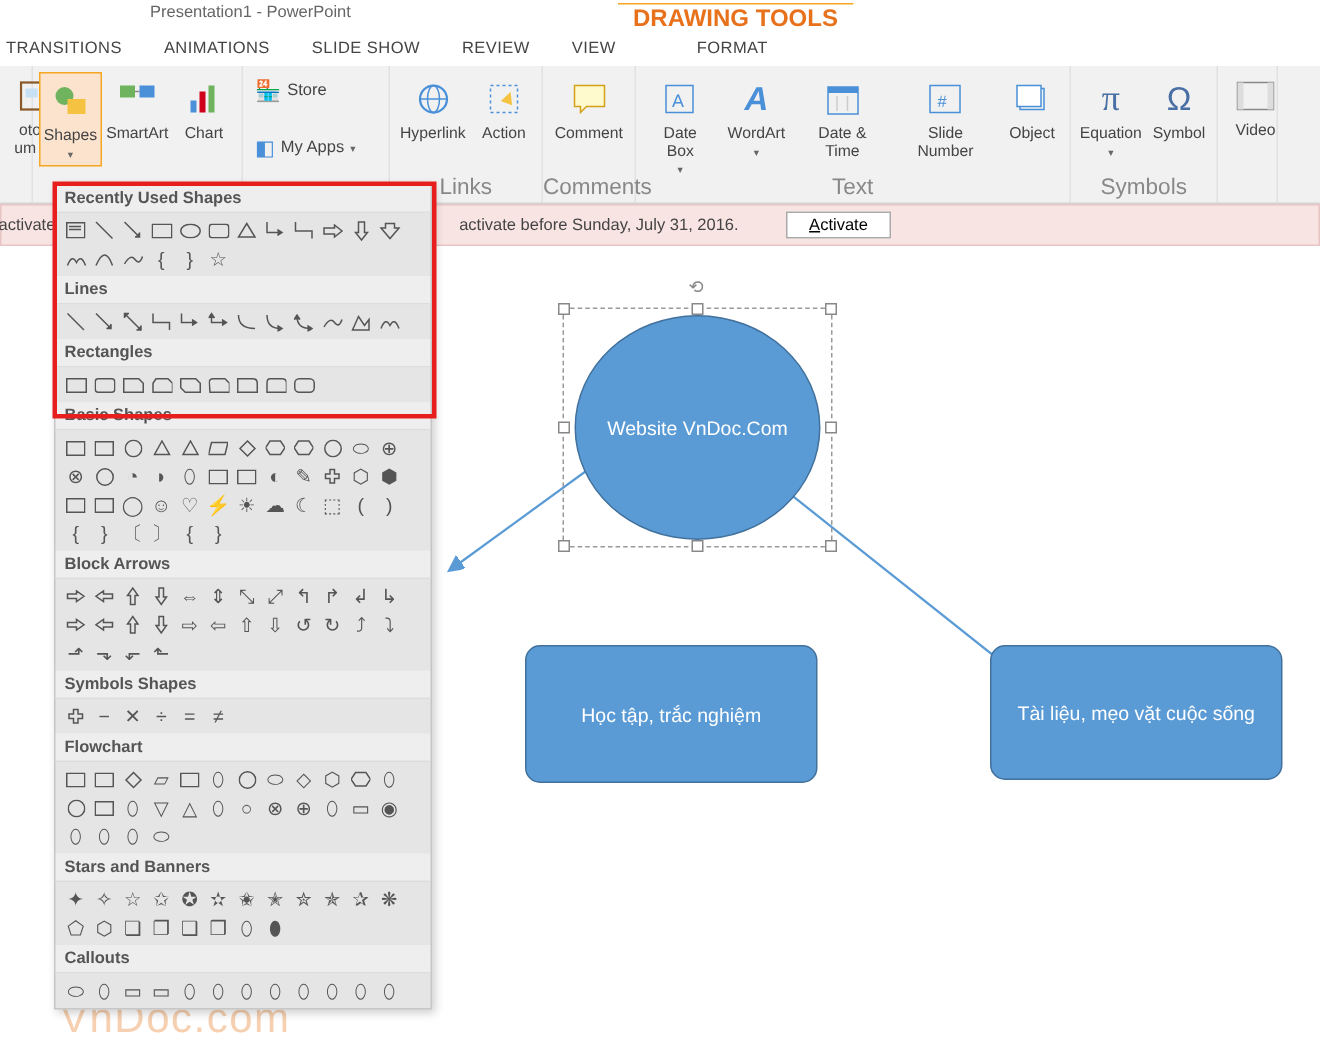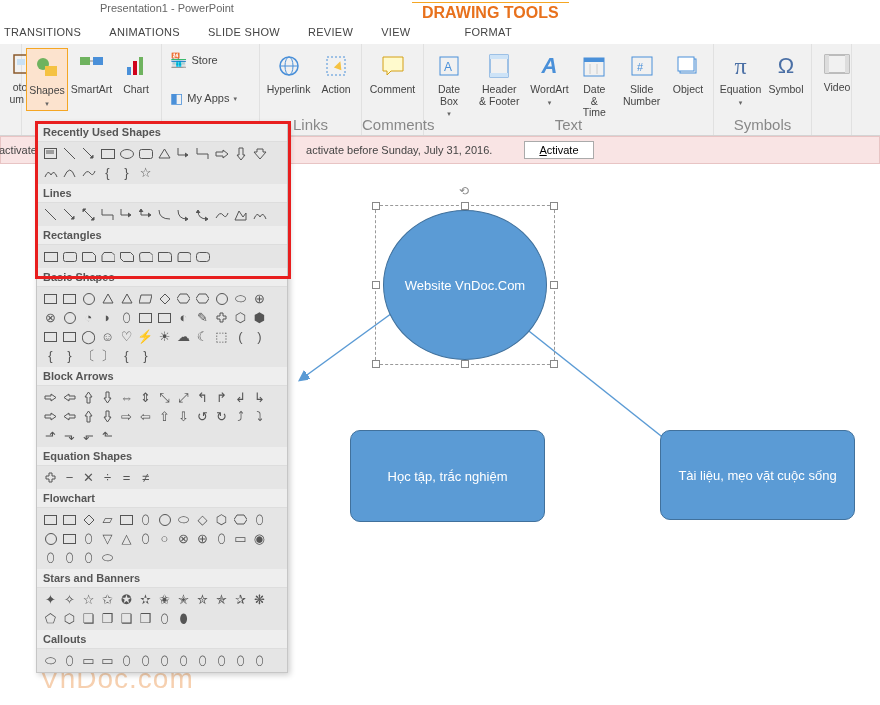--- a/index.html
+++ b/index.html
@@ -188,30 +188,20 @@
   <div class="ribbon-group" style="width:290px">
     <div class="ribbon-items">
       <div class="ribbon-btn">
         <div class="ribbon-icon">
             <svg width="22" height="22">
               <rect x="2" y="2" width="18" height="18" fill="none" stroke="#4a90d9"></rect>
               <text x="6" y="16" font-size="12" fill="#4a90d9">A</text>
             </svg>
           </div>
         <div class="ribbon-label"><span>Date Box</span><br><span class="dropdown-arrow">▾</span></div>
-      </div>
-      <div class="ribbon-btn">
-        <div class="ribbon-icon">
-            <svg width="20" height="24">
-              <rect x="1" y="1" width="18" height="22" fill="none" stroke="#4a90d9"></rect>
-              <rect x="1" y="1" width="18" height="4" fill="#cde3f7"></rect>
-              <rect x="1" y="19" width="18" height="4" fill="#cde3f7"></rect>
-            </svg>
-          </div>
-        <div class="ribbon-label">Header &amp; Footer</div>
       </div>
       <div class="ribbon-btn">
         <div class="ribbon-icon">
             <span style="font-size:22px;font-style:italic;color:#4a90d9;font-weight:bold">A</span>
           </div>
         <div class="ribbon-label"><span>WordArt</span><br><span class="dropdown-arrow">▾</span></div>
       </div>
       <div class="ribbon-btn">
         <div class="ribbon-icon">
             <svg width="22" height="22">
@@ -660,21 +650,21 @@
       <div class="shape-item">↺</div>
       <div class="shape-item">↻</div>
       <div class="shape-item">⤴</div>
       <div class="shape-item">⤵</div>
       <div class="shape-item">⬏</div>
       <div class="shape-item">⬎</div>
       <div class="shape-item">⬐</div>
       <div class="shape-item">⬑</div>
     </div>
 
-  <div class="shapes-section-header">Equation Shapes</div>
+  <div class="shapes-section-header">Symbols Shapes</div>
   <div class="shapes-row" id="eq-shapes">
       <div class="shape-item">
         <svg width="11" height="11">
           <path d="M4 1 h3 v3 h3 v3 h-3 v3 h-3 v-3 h-3 v-3 h3 z"></path>
         </svg>
       </div>
       <div class="shape-item">−</div>
       <div class="shape-item">✕</div>
       <div class="shape-item">÷</div>
       <div class="shape-item">=</div>

